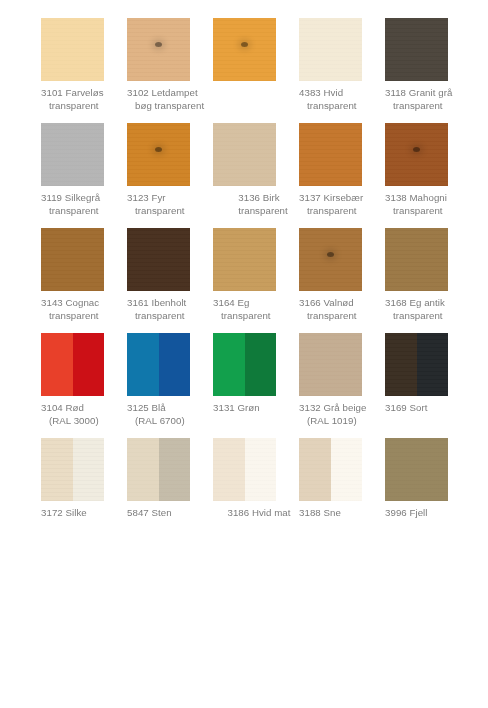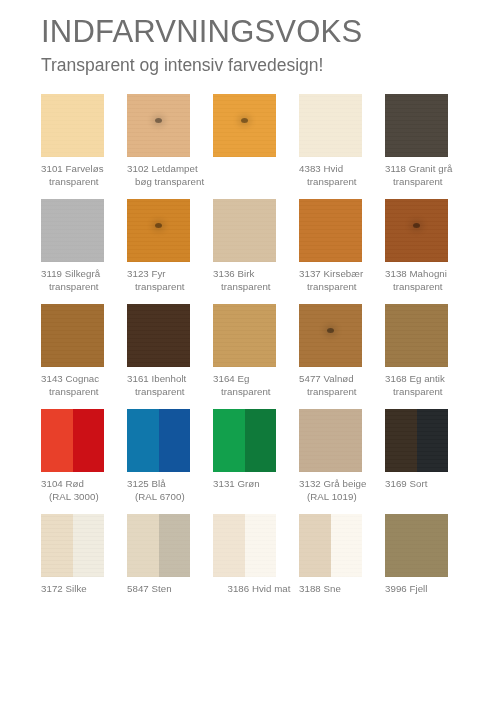--- a/index.html
+++ b/index.html
@@ -99,24 +99,20 @@
     letter-spacing: 0.05px;
     width: 92px;
   }
   .label .l2 { display: block; padding-left: 8px; }
 </style>
 </head>
 <body>
 
 <div id="page">
 
-  <div class="header">
-    <div class="title">INDFARVNINGSVOKS</div>
-    <div class="subtitle">Transparent og intensiv farvedesign!</div>
-  </div>
 
   <div class="grid">
       <div class="cell">
         <div class="swatch">
           <div class="half-l" style="background: rgb(245, 217, 164);"></div>
           <div class="half-r" style="background: rgb(245, 217, 164);"></div>
           <div class="grain soft"></div>
         </div>
         <div class="label" style="color: rgb(124, 124, 124);"><span>3101 Farveløs</span><span class="l2">transparent</span></div>
       </div>
@@ -170,21 +166,21 @@
           <div class="knot" style="width: 7px; height: 5px; left: 28px; top: 24px; background: rgba(0, 0, 0, 0.45); box-shadow: rgba(0, 0, 0, 0.13) 0px 0px 6px 3px;"></div>
         </div>
         <div class="label" style="color: rgb(124, 124, 124);"><span>3123 Fyr</span><span class="l2">transparent</span></div>
       </div>
       <div class="cell">
         <div class="swatch">
           <div class="half-l" style="background: rgb(214, 192, 161);"></div>
           <div class="half-r" style="background: rgb(214, 192, 161);"></div>
           <div class="grain soft"></div>
         </div>
-        <div class="label" style="color: rgb(124, 124, 124);"><span>3136 Birk</span><span class="l2">transparent</span></div>
+        <div class="label" style="color: rgb(124, 124, 124); text-align: center;"><span>3136 Birk</span><span class="l2">transparent</span></div>
       </div>
       <div class="cell">
         <div class="swatch">
           <div class="half-l" style="background: rgb(196, 118, 44);"></div>
           <div class="half-r" style="background: rgb(196, 118, 44);"></div>
           <div class="grain"></div>
         </div>
         <div class="label" style="color: rgb(124, 124, 124);"><span>3137 Kirsebær</span><span class="l2">transparent</span></div>
       </div>
       <div class="cell">
@@ -220,21 +216,21 @@
         </div>
         <div class="label" style="color: rgb(124, 124, 124);"><span>3164 Eg</span><span class="l2">transparent</span></div>
       </div>
       <div class="cell">
         <div class="swatch">
           <div class="half-l" style="background: rgb(168, 115, 57);"></div>
           <div class="half-r" style="background: rgb(168, 115, 57);"></div>
           <div class="grain"></div>
           <div class="knot" style="width: 7px; height: 5px; left: 28px; top: 24px; background: rgba(0, 0, 0, 0.45); box-shadow: rgba(0, 0, 0, 0.13) 0px 0px 6px 3px;"></div>
         </div>
-        <div class="label" style="color: rgb(124, 124, 124);"><span>5477 Valnød</span><span class="l2">transparent</span></div>
+        <div class="label" style="color: rgb(124, 124, 124);"><span>3166 Valnød</span><span class="l2">transparent</span></div>
       </div>
       <div class="cell">
         <div class="swatch">
           <div class="half-l" style="background: rgb(155, 120, 69);"></div>
           <div class="half-r" style="background: rgb(155, 120, 69);"></div>
           <div class="grain"></div>
         </div>
         <div class="label" style="color: rgb(124, 124, 124);"><span>3168 Eg antik</span><span class="l2">transparent</span></div>
       </div>
       <div class="cell">

